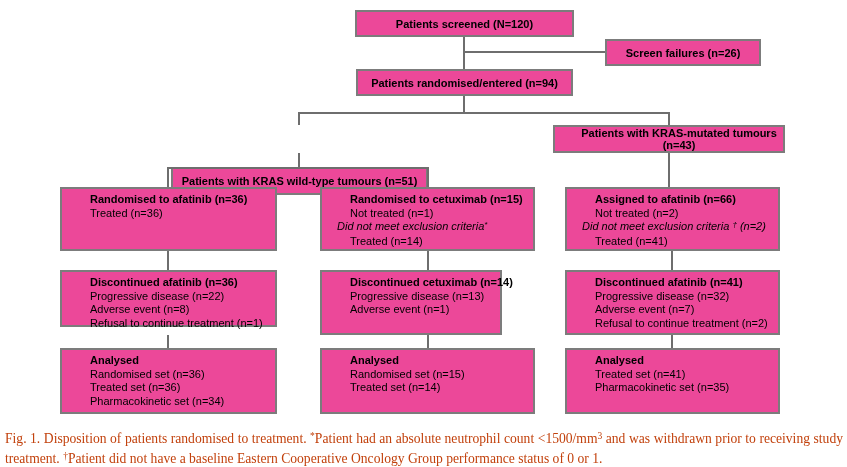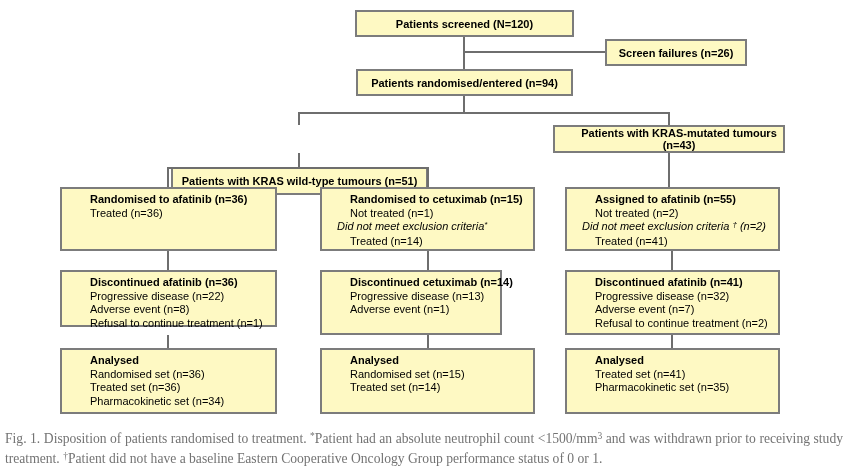--- a/index.html
+++ b/index.html
@@ -1,53 +1,53 @@
 <!DOCTYPE html>
 <html style="--border: #7c7c7c; --line: #6e6e6e;"><head>
 <meta charset="utf-8">
 <style>
   html,body { margin:0; padding:0; background:#ffffff; }
   #figure {
     position:relative; width:847px; height:467px; background:#ffffff;
     overflow:hidden;
   }
   .fc-box {
-    position:absolute; background:#fef9c3;
+    position:absolute; background:#ec4899;
     border:2px solid var(--border,#7c7c7c); box-sizing:border-box;
     font-family:"Liberation Sans", sans-serif; font-size:11px; color:#000;
   }
   .fc-label-box {
     display:flex; align-items:center; justify-content:center;
     font-weight:bold; text-align:center; padding:0 4px;
   }
   .fc-detail-box { padding:4px 7px 0 8px; line-height:13.5px; }
   .fc-title { font-weight:bold; }
   .line { display:block; white-space:nowrap;padding-left:20px; }
   .indent { padding-left:7px;font-style:italic; }
   .vline, .hline { position:absolute; background:var(--line,#6e6e6e); }
   .vline { width:2px; }
   .hline { height:2px; }
   .fc-sup { font-size:8px; position:relative; top:-3px; }
   #caption {
     position:absolute; left:5px; top:429px; width:838px;
     font-family:"Liberation Serif", serif; font-size:13.6px;
-    line-height:19.5px; text-align:justify; color:#737373;
+    line-height:19.5px; text-align:justify; color:#c2410c;
   }
   #caption .cap-sup { font-size:9.5px; position:relative; top:-4px; line-height:0; }
 </style>
 </head>
 <body>
 
 <div id="figure">
 
   <div class="fc-box fc-label-box" style="left:355px; top:10px; width:219px; height:27px;">
     <span>Patients screened (N=120)</span>
   </div>
 
-  <div class="fc-box fc-label-box" style="left:605px; top:39px; width:142px; height:27px;">
+  <div class="fc-box fc-label-box" style="left:605px; top:39px; width:156px; height:27px;">
     <span>Screen failures (n=26)</span>
   </div>
 
   <div class="fc-box fc-label-box" style="left:356px; top:69px; width:217px; height:27px;">
     <span>Patients randomised/entered (n=94)</span>
   </div>
 
   <div class="fc-box fc-label-box" style="left:171px; top:125px; width:257px; height:28px;margin-top:42px;">
     <span>Patients with KRAS wild-type tumours (n=51)</span>
   </div>
@@ -62,21 +62,21 @@
   </div>
 
   <div class="fc-box fc-detail-box" style="left:320px; top:187px; width:215px; height:64px;">
     <span class="line fc-title">Randomised to cetuximab (n=15)</span>
     <span class="line">Not treated (n=1)</span>
     <span class="line indent"><span>Did not meet exclusion criteria</span><span class="fc-sup">*</span><span></span></span>
     <span class="line">Treated (n=14)</span>
   </div>
 
   <div class="fc-box fc-detail-box" style="left:565px; top:187px; width:215px; height:64px;">
-    <span class="line fc-title">Assigned to afatinib (n=55)</span>
+    <span class="line fc-title">Assigned to afatinib (n=66)</span>
     <span class="line">Not treated (n=2)</span>
     <span class="line indent"><span>Did not meet exclusion criteria </span><span class="fc-sup">†</span><span> (n=2)</span></span>
     <span class="line">Treated (n=41)</span>
   </div>
 
   <div class="fc-box fc-detail-box" style="left:60px; top:270px; width:217px; height:57px;">
     <span class="line fc-title">Discontinued afatinib (n=36)</span>
     <span class="line">Progressive disease (n=22)</span>
     <span class="line">Adverse event (n=8)</span>
     <span class="line">Refusal to continue treatment (n=1)</span>

